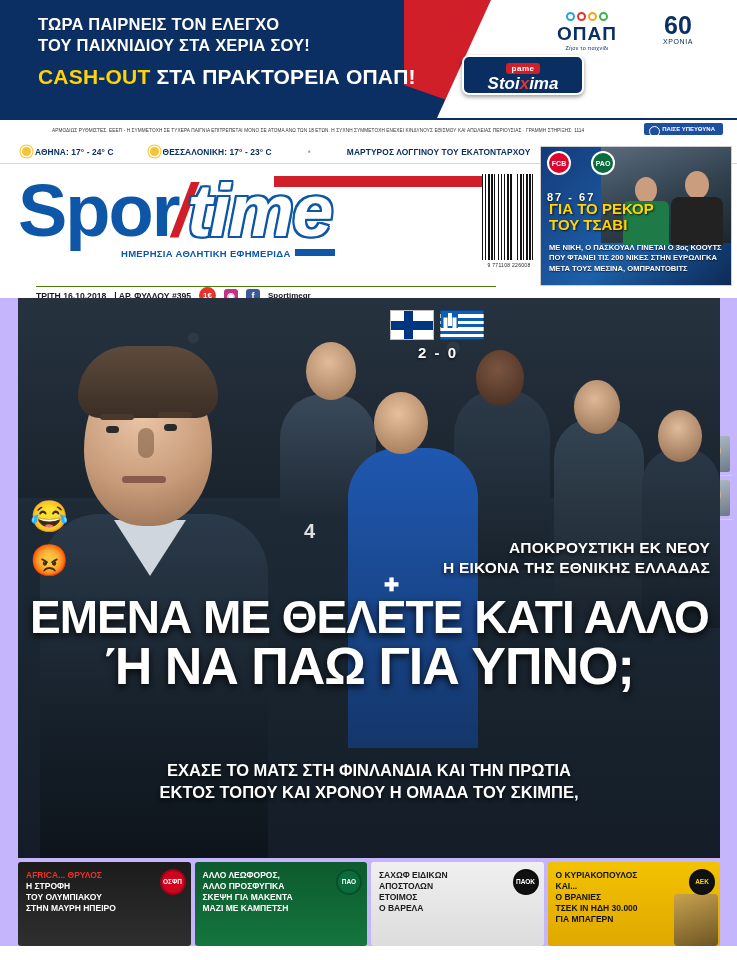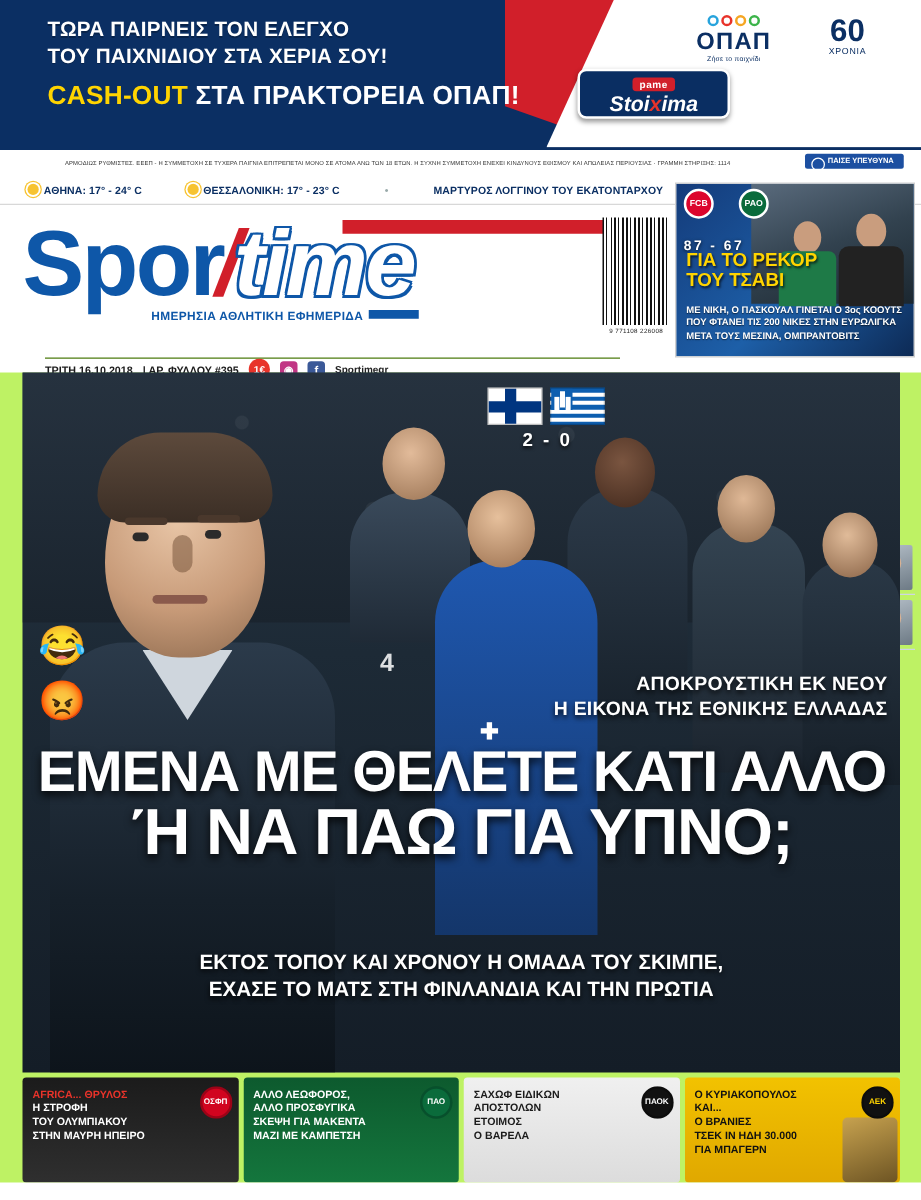--- a/index.html
+++ b/index.html
@@ -3,21 +3,21 @@
 <meta charset="utf-8">
 <title>Sportime Front Page</title>
 <style>
   * { box-sizing: border-box; margin: 0; padding: 0; }
   html, body {
     width: 737px; height: 960px;
     background: #ffffff;
     font-family: "Liberation Sans", sans-serif;
     overflow: hidden;
   }
-  .page { position: relative; width: 737px; height: 960px; background: #bef264; }
+  .page { position: relative; width: 737px; height: 960px; background: #c4b5fd; }
 
   
   .ad-banner {
     position: absolute; left: 0; top: 0; width: 737px; height: 140px;
     background: #0b2f63;
     overflow: hidden;
   }
   .ad-banner .red-wedge {
     position: absolute; left: 404px; top: 0; width: 180px; height: 118px;
     background: #d11f2a;
@@ -511,22 +511,22 @@
       <div>ΑΠΟΚΡΟΥΣΤΙΚΗ ΕΚ ΝΕΟΥ</div>
       <div>Η ΕΙΚΟΝΑ ΤΗΣ ΕΘΝΙΚΗΣ ΕΛΛΑΔΑΣ</div>
     </div>
 
     <div class="headline">
       <div class="l1">ΕΜΕΝΑ ΜΕ ΘΕΛΕΤΕ ΚΑΤΙ ΑΛΛΟ</div>
       <div class="l2">Ή ΝΑ ΠΑΩ ΓΙΑ ΥΠΝΟ;</div>
     </div>
 
     <div class="subhead">
+      <div>ΕΧΑΣΕ ΤΟ ΜΑΤΣ ΣΤΗ ΦΙΝΛΑΝΔΙΑ ΚΑΙ ΤΗΝ ΠΡΩΤΙΑ</div>
       <div>ΕΚΤΟΣ ΤΟΠΟΥ ΚΑΙ ΧΡΟΝΟΥ Η ΟΜΑΔΑ ΤΟΥ ΣΚΙΜΠΕ,</div>
-      <div>ΕΧΑΣΕ ΤΟ ΜΑΤΣ ΣΤΗ ΦΙΝΛΑΝΔΙΑ ΚΑΙ ΤΗΝ ΠΡΩΤΙΑ</div>
     </div>
   </div>
 
   <div class="teasers">
 
     <div class="teaser t1">
       <div class="red">AFRICA... ΘΡΥΛΟΣ</div>
       <div>Η ΣΤΡΟΦΗ</div>
       <div>ΤΟΥ ΟΛΥΜΠΙΑΚΟΥ</div>
       <div>ΣΤΗΝ ΜΑΥΡΗ ΗΠΕΙΡΟ</div>

